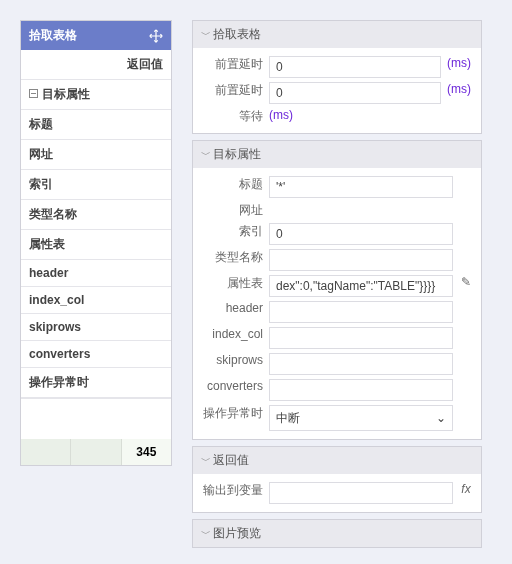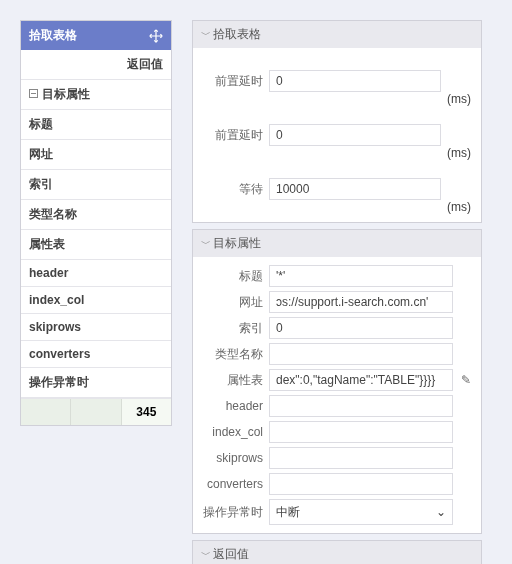--- a/index.html
+++ b/index.html
@@ -7,31 +7,31 @@
 .wrap{display:flex;gap:20px;align-items:flex-start;}
 .left-panel{width:152px;background:#fff;border:1px solid #d0d0d8;font-weight:bold;}
 .lp-hdr{background:#6b7dc9;color:#fff;padding:6px 8px;display:flex;justify-content:space-between;align-items:center;}
 .lp-hdr-icon{width:14px;height:14px;display:flex;align-items:center;justify-content:center;}
 .lp-hdr-icon svg{width:14px;height:14px;}
 .lp-row{border-bottom:1px solid #e5e5ea;padding:6px 8px;color:#444;}
 .lp-row.right{text-align:right;}
 .lp-row .box{display:inline-block;width:9px;height:9px;border:1px solid #888;margin-right:4px;position:relative;top:0px;}
 .lp-row .box::after{content:"";position:absolute;left:1px;right:1px;top:3px;border-top:1px solid #888;}
 .lp-table{display:flex;border-top:1px solid #e5e5ea;}
-.lp-cell{flex:1;padding:6px 4px;text-align:center;background:#eaf0e8;border-right:1px solid #d8ddd6;}
+.lp-cell{flex:1;padding:6px 4px;text-align:center;background:#eaf0e8;border-right:1px solid #d8ddd6;margin-top:40px;}
 .lp-cell:last-child{border-right:none;background:#f5f9f3;}
 .right-panel{width:290px;}
 .section{background:#fff;border:1px solid #d0d0d8;margin-bottom:6px;}
 .sec-hdr{background:#e9e9ee;padding:5px 8px;color:#555;display:flex;align-items:center;gap:4px;}
 .sec-hdr .chev{width:8px;font-size:10px;color:#888;}
 .sec-body{padding:4px 8px;}
-.fld{display:flex;align-items:center;margin:4px 0;gap:6px;}
+.fld{display:flex;margin:4px 0;gap:6px;}
 .fld-lbl{width:62px;text-align:right;color:#666;flex-shrink:0;}
 .fld-inp{flex:1;border:1px solid #dcdce2;background:#fff;padding:3px 6px;color:#444;height:22px;overflow:hidden;white-space:nowrap;}
-.fld-unit{width:26px;color:#404040;text-align:left;margin-top:36px;}
+.fld-unit{width:26px;color:#6d28d9;text-align:left;}
 .fld-icon{width:14px;color:#666;text-align:center;cursor:pointer;}
 .fld-sel{flex:1;border:1px solid #dcdce2;background:#fff;padding:12px 6px;height:22px;display:flex;justify-content:space-between;align-items:center;color:#444;gap:38px;}
 </style>
 </head>
 <body>
 
 <div class="wrap">
 
 <div class="left-panel">
   <div class="lp-hdr">
@@ -77,40 +77,38 @@
             <div class="fld-inp">0</div>
             <span class="fld-unit">(ms)</span>
           </div>
       <div class="fld">
             <span class="fld-lbl">前置延时</span>
             <div class="fld-inp">0</div>
             <span class="fld-unit">(ms)</span>
           </div>
       <div class="fld">
             <span class="fld-lbl">等待</span>
-            <div class="fld-inp">10000</div>
             <span class="fld-unit">(ms)</span>
           </div>
     </div>
   </div>
 
   <div class="section">
     <div class="sec-hdr">
           <span class="chev">﹀</span>
           <span>目标属性</span>
         </div>
     <div class="sec-body">
       <div class="fld">
             <span class="fld-lbl">标题</span>
             <div class="fld-inp">'*'</div>
             <span class="fld-icon"></span>
           </div>
       <div class="fld">
             <span class="fld-lbl">网址</span>
-            <div class="fld-inp">ɔs://support.i-search.com.cn'</div>
             <span class="fld-icon"></span>
           </div>
       <div class="fld">
             <span class="fld-lbl">索引</span>
             <div class="fld-inp">0</div>
             <span class="fld-icon"></span>
           </div>
       <div class="fld">
             <span class="fld-lbl">类型名称</span>
             <div class="fld-inp"></div>
@@ -150,20 +148,27 @@
             <span class="fld-icon"></span>
           </div>
     </div>
   </div>
 
   <div class="section">
     <div class="sec-hdr">
           <span class="chev">﹀</span>
           <span>返回值</span>
         </div>
+    <div class="sec-body">
+      <div class="fld">
+            <span class="fld-lbl">输出到变量</span>
+            <div class="fld-inp"></div>
+            <span class="fld-icon"><i style="font-style:italic">fx</i></span>
+          </div>
+    </div>
   </div>
 
   <div class="section">
     <div class="sec-hdr">
           <span class="chev">﹀</span>
           <span>图片预览</span>
         </div>
 
   </div>
 

